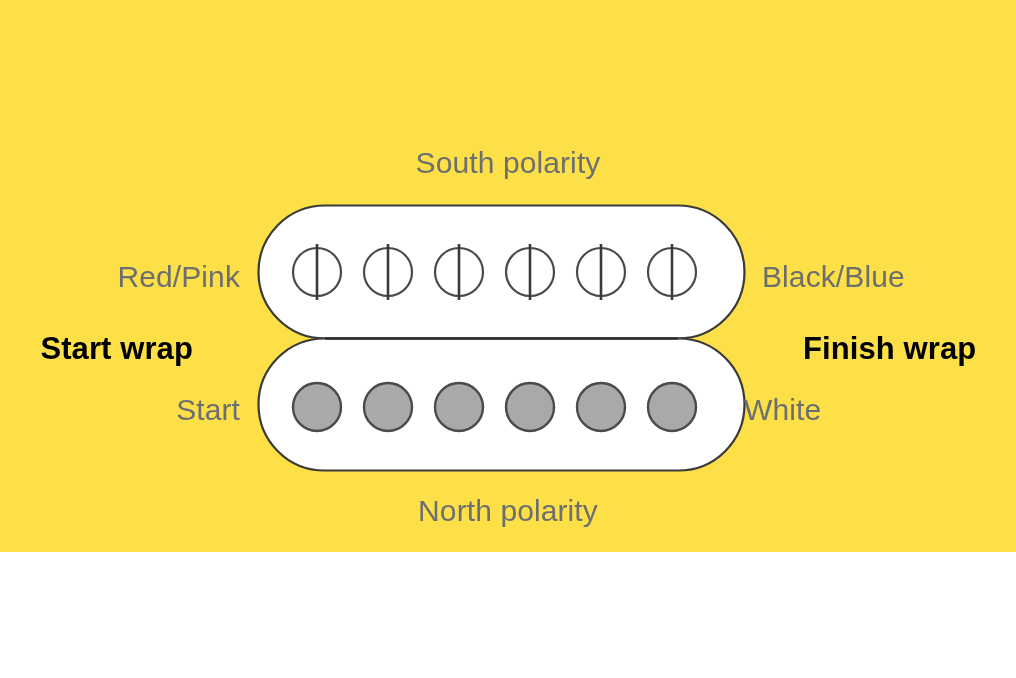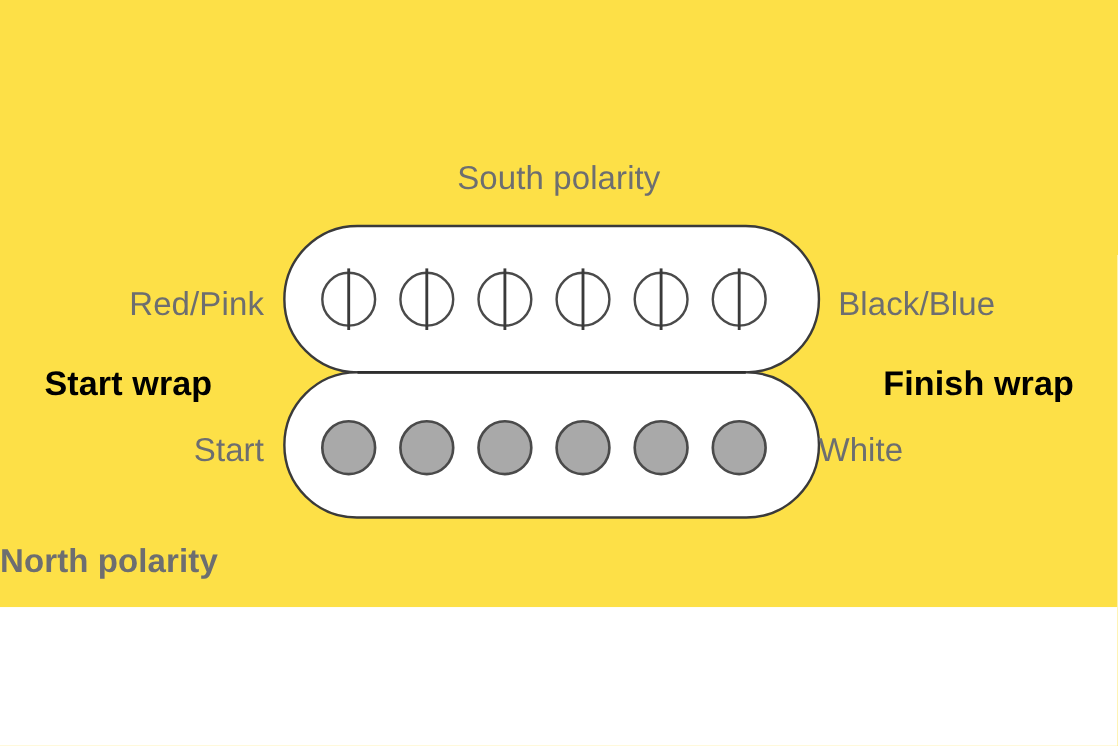--- a/index.html
+++ b/index.html
@@ -35,21 +35,21 @@
   }
 
   .lbl-south {
     left: 0; right: 0;
     top: 148px;
     text-align: center;
   }
   .lbl-north {
     left: 0; right: 0;
     top: 496px;
-    font-weight: bold;
+    text-align: center;
   }
   .lbl-redpink {
     right: 776px;
     top: 262px;
     text-align: left;
   }
   .lbl-blackblue {
     left: 762px;
     top: 262px;
     text-align: left;

